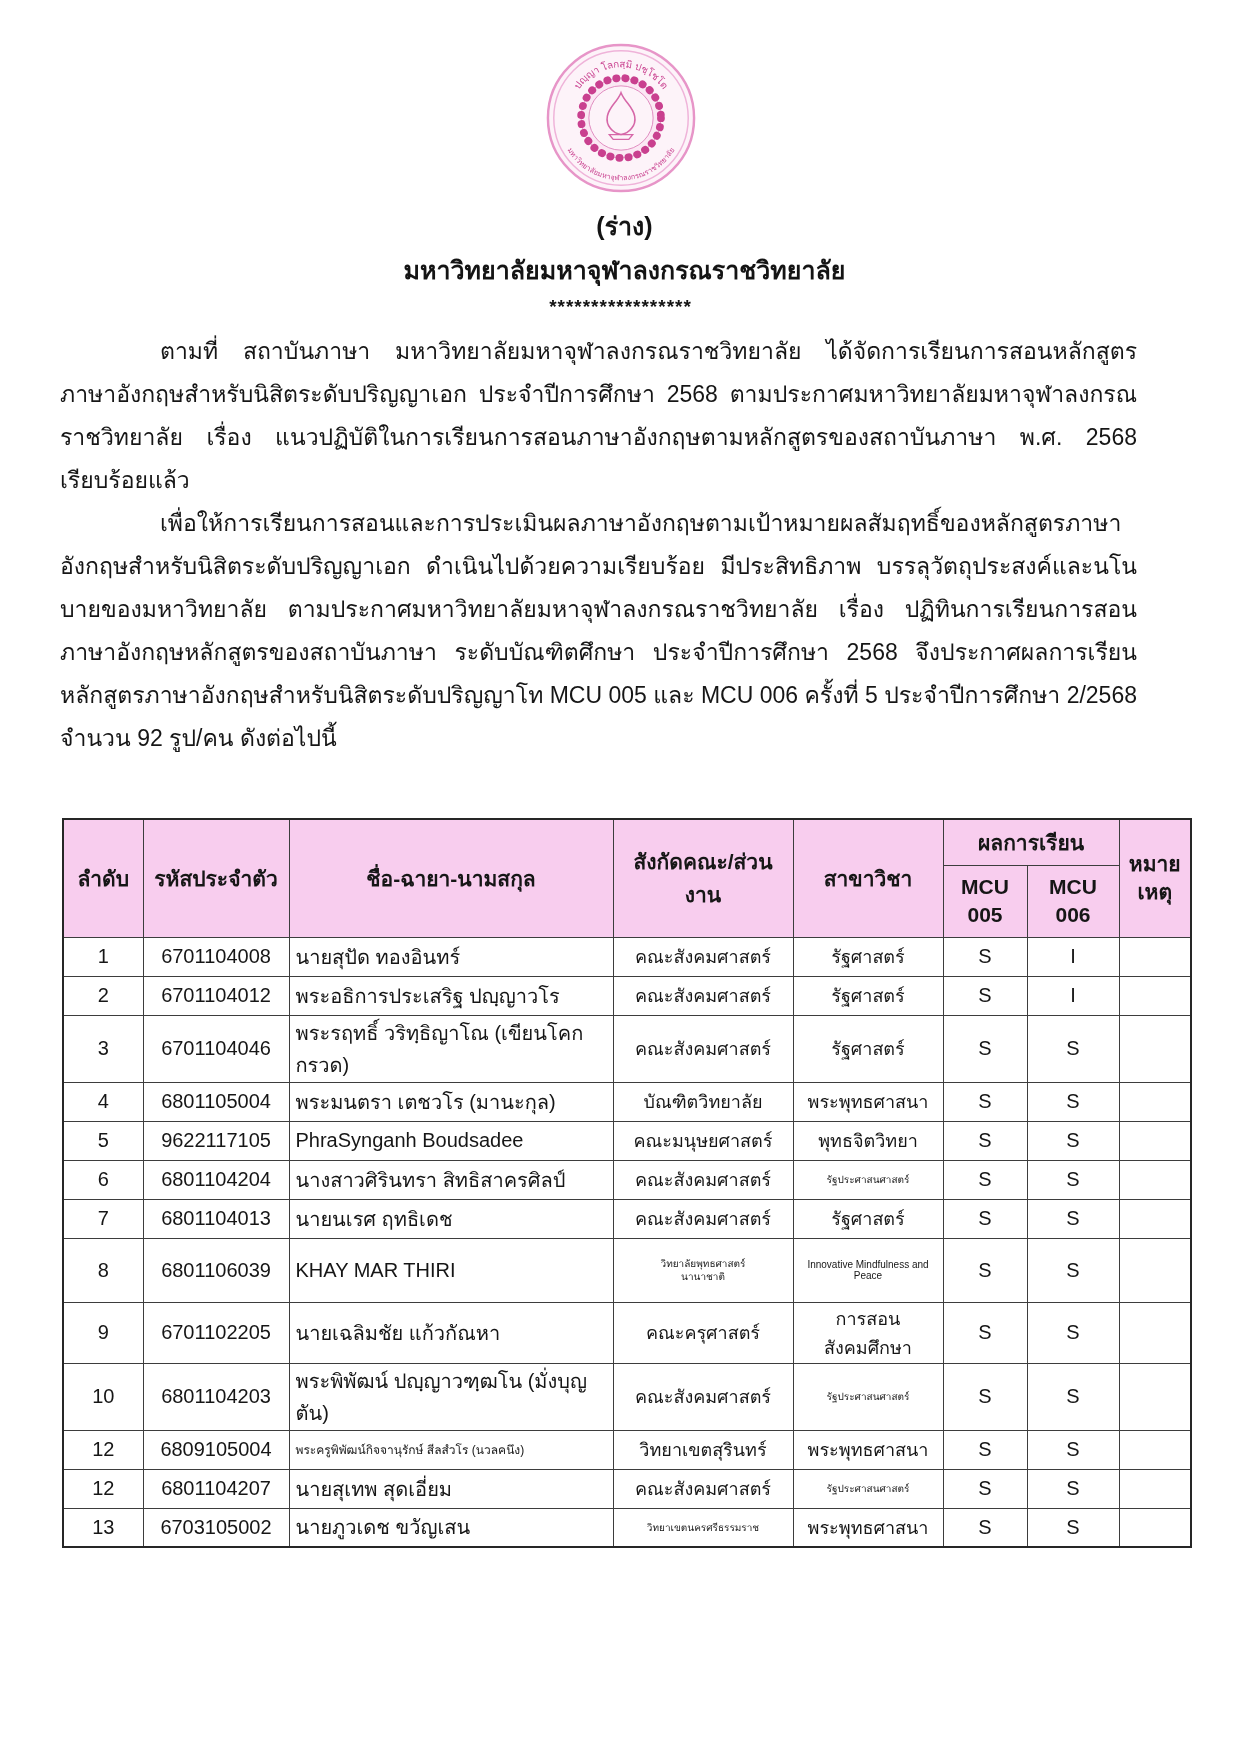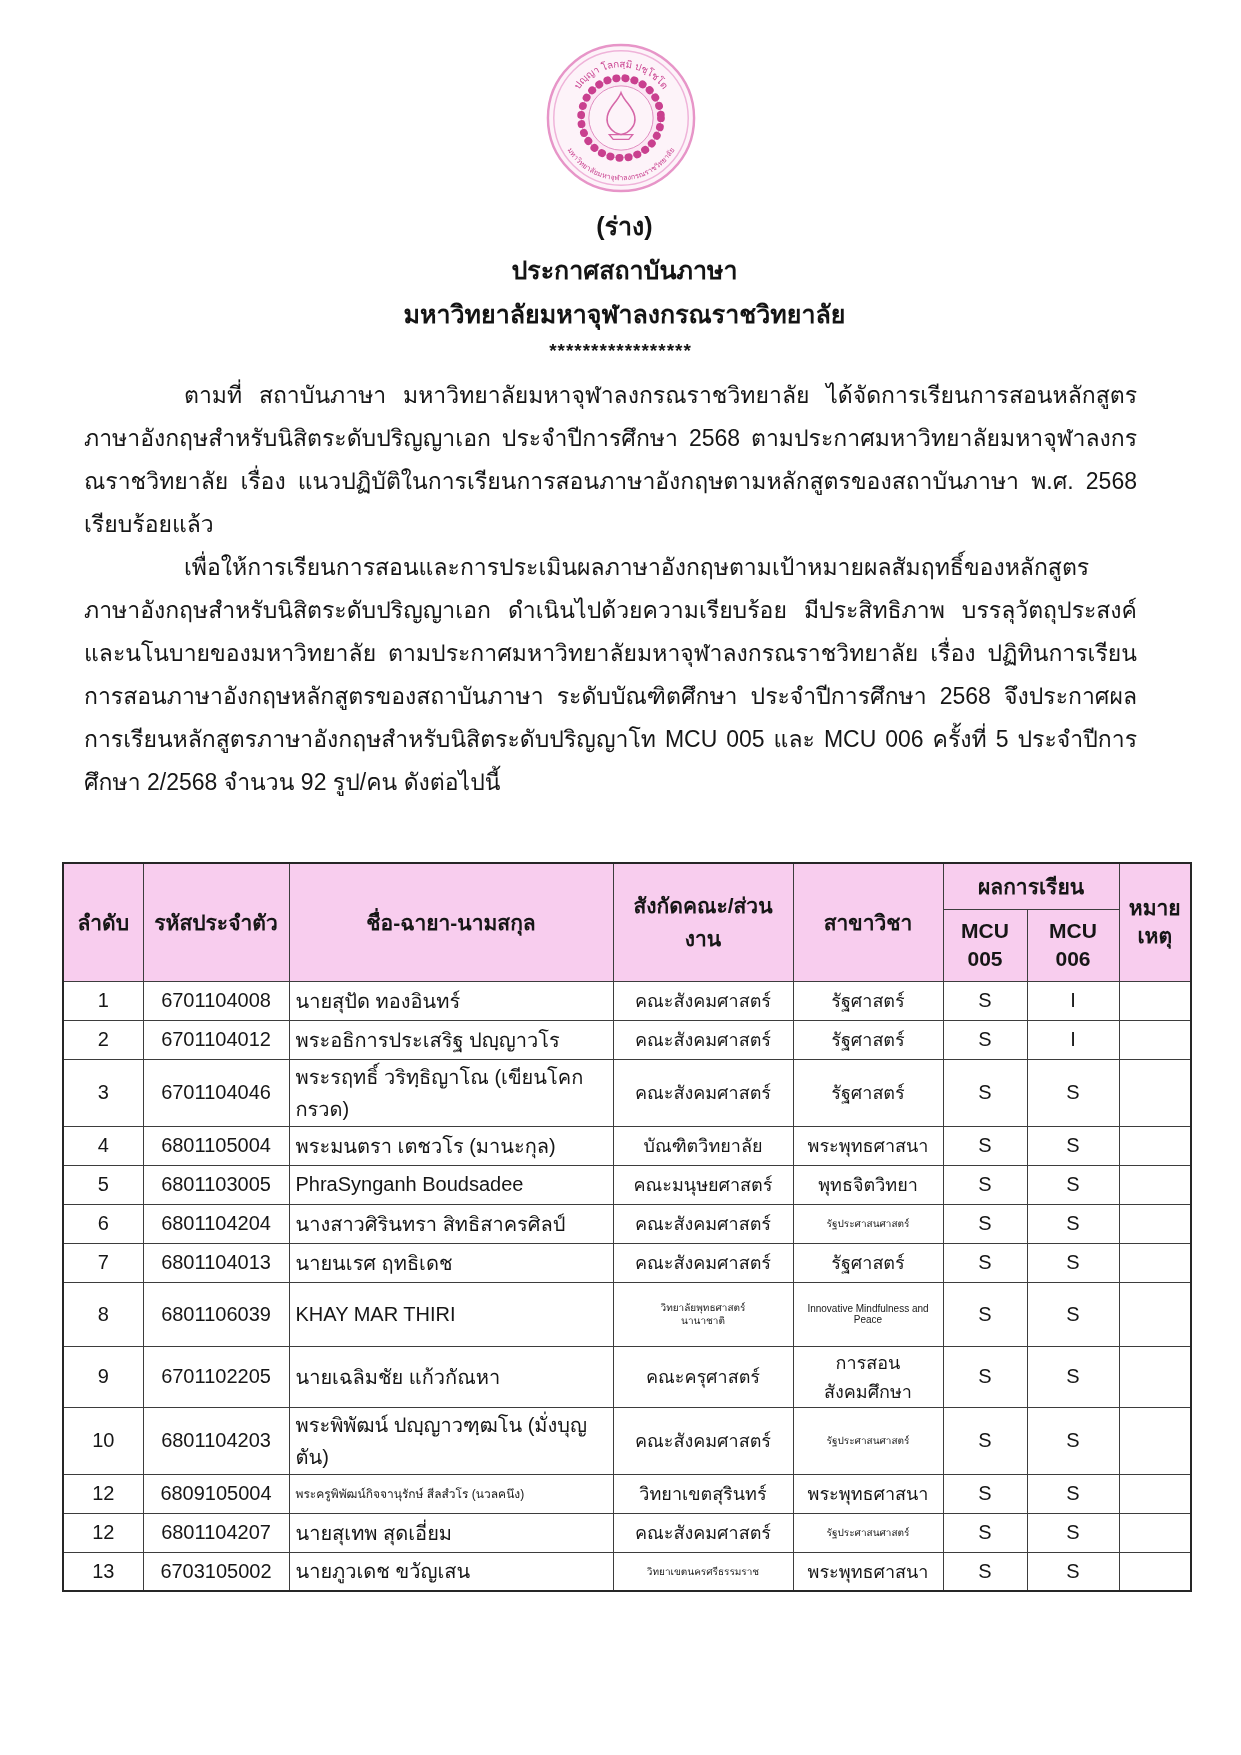--- a/index.html
+++ b/index.html
@@ -9,21 +9,21 @@
     font-family:"Liberation Sans", sans-serif;
   }
   
   .seal-wrap { padding-top:42px; text-align:center; }
   .seal-wrap svg { display:inline-block; }
   
   .title-block { margin-top:6px; text-align:center; }
   .title-line { font-size:25px; font-weight:bold; line-height:44px; white-space:nowrap;padding-left:8px; }
   .divider-line { font-size:19px; font-weight:bold; line-height:30px; letter-spacing:1px; }
   
-  .body-text { margin:8px 104px 0 84px; }
+  .body-text { margin:8px 104px 0 60px; }
   .body-text p {
     margin:0; font-size:23px; line-height:43px; text-align:justify;
     text-indent:100px; color:#161616;
   }
   
   table.results {
     margin:58px 0 0 62px; border-collapse:collapse; table-layout:fixed;
     width:1128px; border:2px solid #262626;
   }
   table.results th, table.results td {
@@ -67,21 +67,20 @@
         <textPath href="#arcTop" startOffset="50%" text-anchor="middle">ปญฺญา โลกสฺมิ ปชฺโชโต</textPath>
       </text>
       <text font-size="7.5" fill="#C9408F" font-family="Liberation Sans, sans-serif">
         <textPath href="#arcBottom" startOffset="50%" text-anchor="middle">มหาวิทยาลัยมหาจุฬาลงกรณราชวิทยาลัย</textPath>
       </text>
     </svg>
   </div>
 
   <div class="title-block">
     <div class="title-line">(ร่าง)</div>
-    <div class="title-line">ประกาศสถาบันภาษา</div>
     <div class="title-line">มหาวิทยาลัยมหาจุฬาลงกรณราชวิทยาลัย</div>
     <div class="divider-line">*****************</div>
   </div>
 
   <div class="body-text">
     <p>ตามที่ สถาบันภาษา มหาวิทยาลัยมหาจุฬาลงกรณราชวิทยาลัย ได้จัดการเรียนการสอนหลักสูตรภาษาอังกฤษสำหรับนิสิตระดับปริญญาเอก ประจำปีการศึกษา 2568 ตามประกาศมหาวิทยาลัยมหาจุฬาลงกรณราชวิทยาลัย เรื่อง แนวปฏิบัติในการเรียนการสอนภาษาอังกฤษตามหลักสูตรของสถาบันภาษา พ.ศ. 2568 เรียบร้อยแล้ว</p>
     <p>เพื่อให้การเรียนการสอนและการประเมินผลภาษาอังกฤษตามเป้าหมายผลสัมฤทธิ์ของหลักสูตรภาษาอังกฤษสำหรับนิสิตระดับปริญญาเอก ดำเนินไปด้วยความเรียบร้อย มีประสิทธิภาพ บรรลุวัตถุประสงค์และนโนบายของมหาวิทยาลัย ตามประกาศมหาวิทยาลัยมหาจุฬาลงกรณราชวิทยาลัย เรื่อง ปฏิทินการเรียนการสอนภาษาอังกฤษหลักสูตรของสถาบันภาษา ระดับบัณฑิตศึกษา ประจำปีการศึกษา 2568 จึงประกาศผลการเรียนหลักสูตรภาษาอังกฤษสำหรับนิสิตระดับปริญญาโท MCU 005 และ MCU 006 ครั้งที่ 5 ประจำปีการศึกษา 2/2568 จำนวน 92 รูป/คน ดังต่อไปนี้</p>
   </div>
 
   <table class="results">
@@ -149,21 +148,21 @@
         <td>6801105004</td>
         <td class="left">พระมนตรา เตชวโร (มานะกุล)</td>
         <td class="fac">บัณฑิตวิทยาลัย</td>
         <td class="maj">พระพุทธศาสนา</td>
         <td class="grade">S</td>
         <td class="grade">S</td>
         <td></td>
       </tr>
       <tr class="data-row">
         <td>5</td>
-        <td>6801103005</td>
+        <td>9622117105</td>
         <td class="left">PhraSynganh  Boudsadee</td>
         <td class="fac">คณะมนุษยศาสตร์</td>
         <td class="maj">พุทธจิตวิทยา</td>
         <td class="grade">S</td>
         <td class="grade">S</td>
         <td></td>
       </tr>
       <tr class="data-row">
         <td>6</td>
         <td>6801104204</td>

